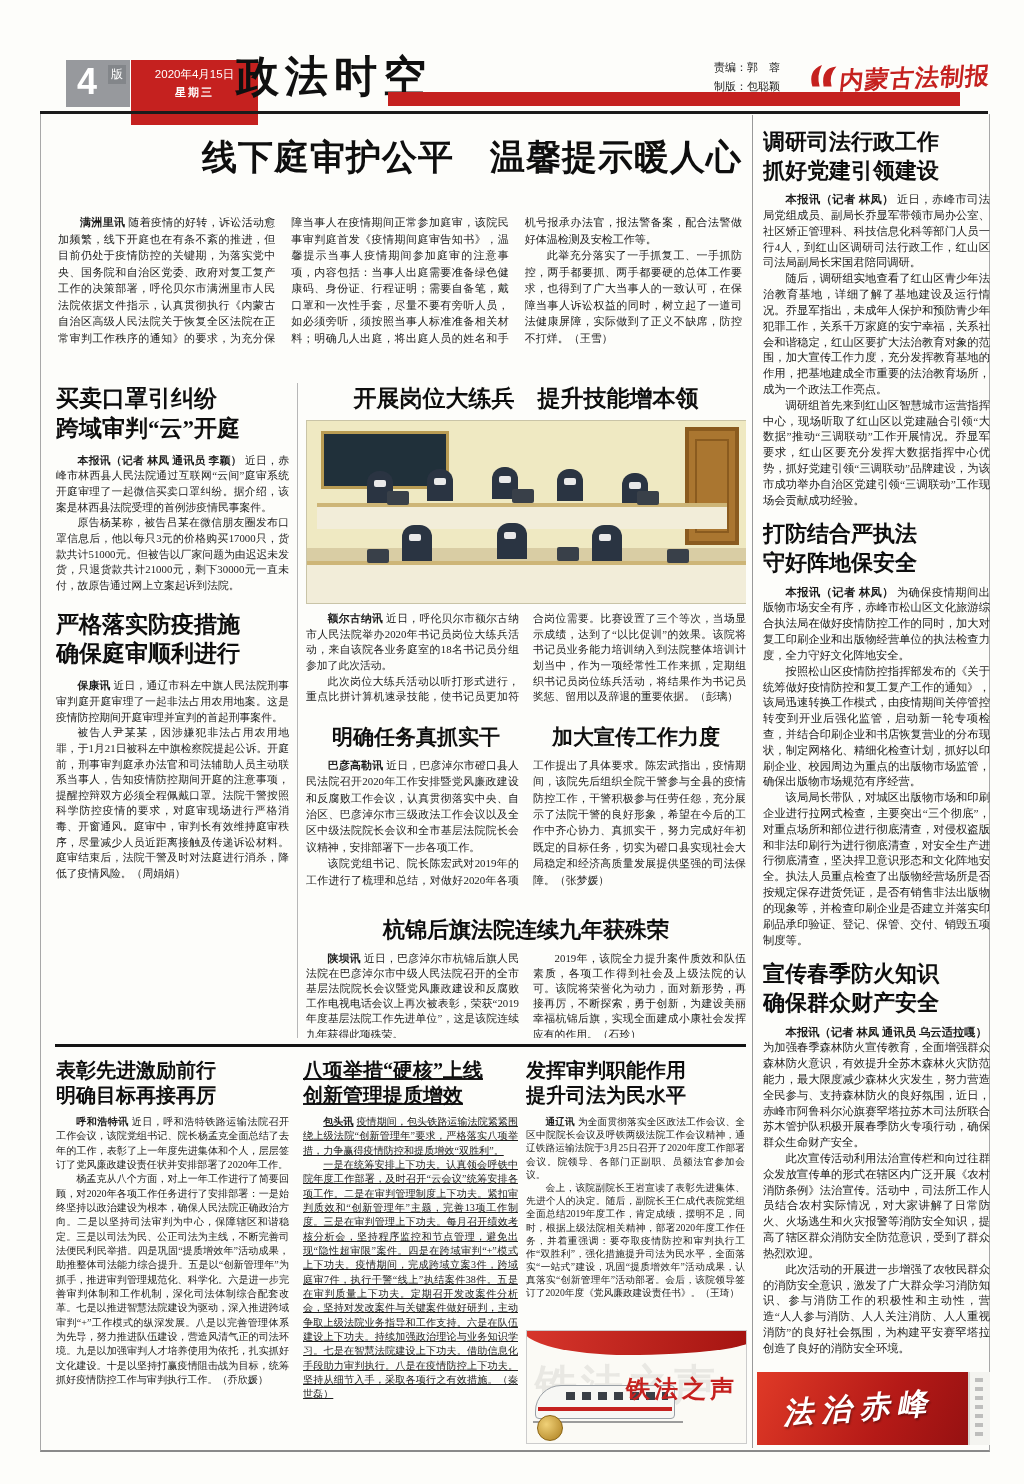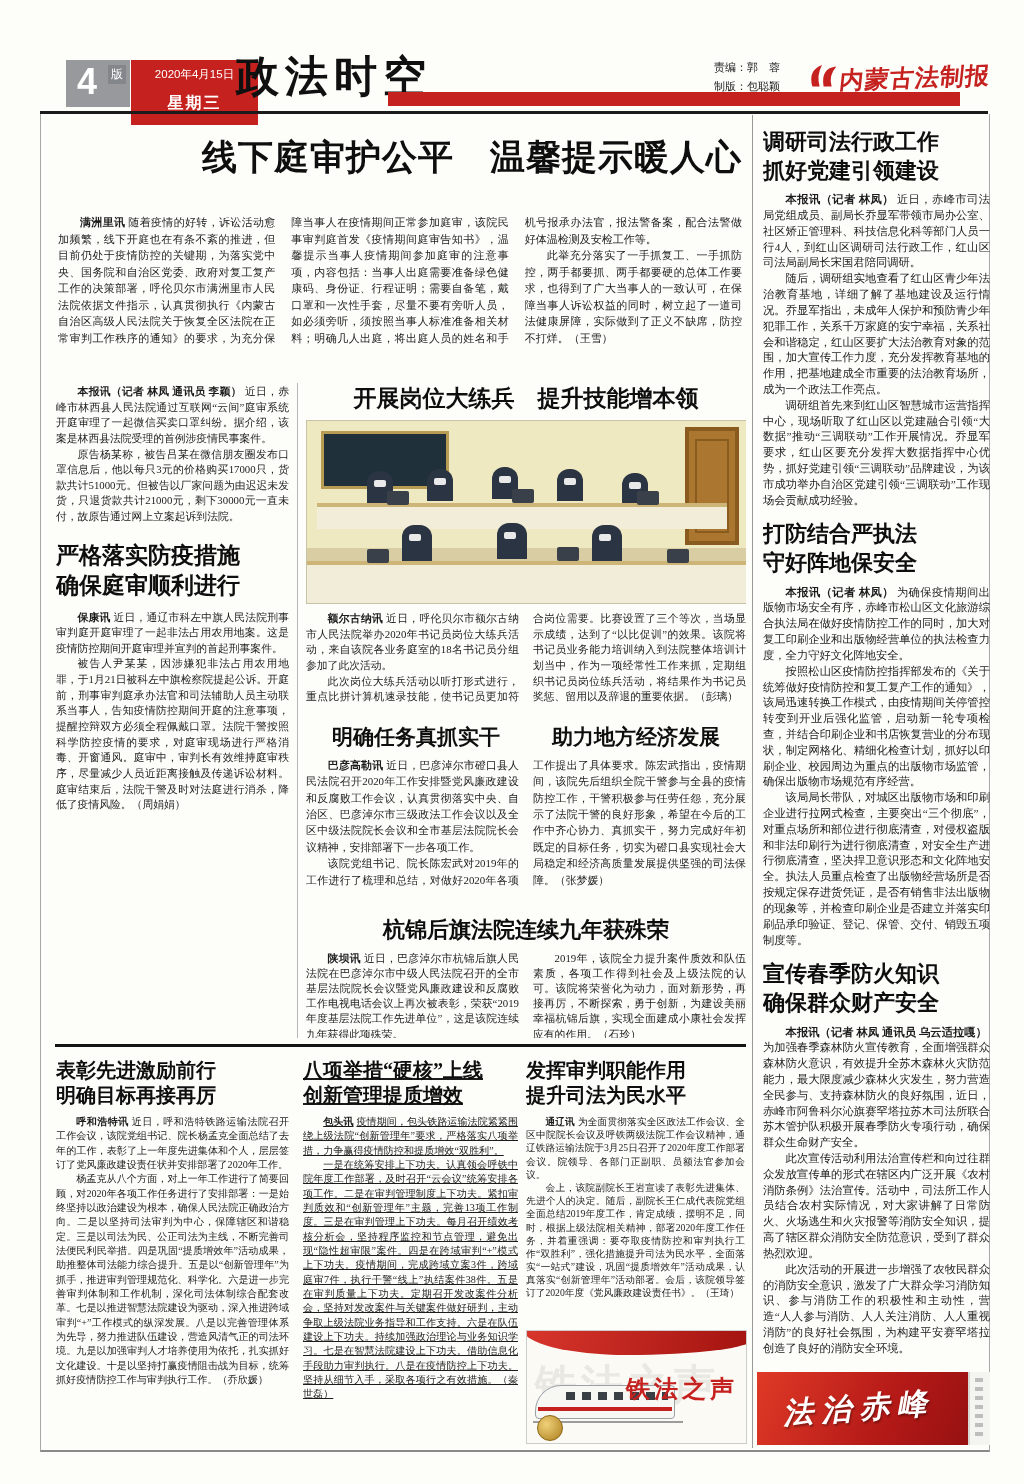--- a/index.html
+++ b/index.html
@@ -5,21 +5,21 @@
   html,body{margin:0;padding:0;background:#ededea;}
   .page{position:relative;width:1024px;height:1484px;margin:0 auto;background:#fdfdfa;
         font-family:"Liberation Serif","DejaVu Serif",serif;color:#1c1c1c;overflow:hidden;}
   
   .pagebox{position:absolute;left:66px;top:60px;width:64px;height:47px;background:#97999d;color:#fff;}
   .pagebox .num{position:absolute;left:11px;top:1px;font-size:36px;font-weight:bold;font-family:"Liberation Sans",sans-serif;}
   .pagebox .ban{position:absolute;right:4px;top:5px;font-size:12px;background:#83868a;padding:1px 3px;}
   .datebox{position:absolute;left:131px;top:60px;width:127px;height:65px;background:#c5211f;color:#fff;text-align:center;
            font-family:"Liberation Sans",sans-serif;}
   .datebox .d1{display:block;font-size:11.5px;margin-top:7px;}
-  .datebox .d2{display:block;font-size:16px;font-weight:bold;margin-top:11px;letter-spacing:2px;}
+  .datebox .d2{display:block;font-size:11px;font-weight:bold;margin-top:3px;letter-spacing:2px;}
   .sectitle{position:absolute;left:236px;top:48px;font-size:43px;font-weight:900;letter-spacing:6px;
             font-family:"Liberation Sans","DejaVu Sans",sans-serif;color:#101010;}
   .redbar{position:absolute;left:388px;top:92px;width:572px;height:14px;background:#c5211f;}
   .credits{position:absolute;left:714px;top:58px;font-size:11px;line-height:1.75;font-family:Liberation Sans, sans-serif;color:#222;}
   .masthead{position:absolute;left:806px;top:54px;width:186px;height:50px;}
   .masthead svg{position:absolute;left:0;top:4px;}
   .masthead .mtext{position:absolute;left:34px;top:8px;font-size:24px;font-weight:bold;color:#c5211f;
                    transform:skewX(-8deg) rotate(-2deg);letter-spacing:1px;white-space:nowrap;}
   .toprule{position:absolute;left:40px;top:111px;width:948px;height:3px;background:#1b1b1b;}
   .frame{position:absolute;left:40px;top:114px;width:948px;height:1336px;
@@ -122,20 +122,21 @@
 
   <h2 class="leadtitle">线下庭审护公平　温馨提示暖人心</h2>
   <div class="leadbody">
     <p><b class="dl">满洲里讯</b><span>随着疫情的好转，诉讼活动愈加频繁，线下开庭也在有条不紊的推进，但目前仍处于疫情防控的关键期，为落实党中央、国务院和自治区党委、政府对复工复产工作的决策部署，呼伦贝尔市满洲里市人民法院依据文件指示，认真贯彻执行《内蒙古自治区高级人民法院关于恢复全区法院在正常审判工作秩序的通知》的要求，为充分保障当事人在疫情期间正常参加庭审，该院民事审判庭首发《疫情期间庭审告知书》，温馨提示当事人疫情期间参加庭审的注意事项，内容包括：当事人出庭需要准备绿色健康码、身份证、行程证明；需要自备笔，戴口罩和一次性手套，尽量不要有旁听人员，如必须旁听，须按照当事人标准准备相关材料；明确几人出庭，将出庭人员的姓名和手机号报承办法官，报法警备案，配合法警做好体温检测及安检工作等。</span></p>
     <p>此举充分落实了一手抓复工、一手抓防控，两手都要抓、两手都要硬的总体工作要求，也得到了广大当事人的一致认可，在保障当事人诉讼权益的同时，树立起了一道司法健康屏障，实际做到了正义不缺席，防控不打烊。（王雪）</p>
   </div>
 
   <div class="vline" style="left:297px;top:383px;height:655px;"></div>
   <div class="leftmid">
     <div>
+      <h3><span>买卖口罩引纠纷</span><br><span>跨域审判“云”开庭</span></h3>
       <div class="bt">
         <p><b class="dl">本报讯（记者 林凤 通讯员 李颖）</b><span>近日，赤峰市林西县人民法院通过互联网“云间”庭审系统开庭审理了一起微信买卖口罩纠纷。据介绍，该案是林西县法院受理的首例涉疫情民事案件。</span></p>
         <p>原告杨某称，被告吕某在微信朋友圈发布口罩信息后，他以每只3元的价格购买17000只，货款共计51000元。但被告以厂家问题为由迟迟未发货，只退货款共计21000元，剩下30000元一直未付，故原告通过网上立案起诉到法院。</p>
       </div>
     </div>
     <div class="art2">
       <h3><span>严格落实防疫措施</span><br><span>确保庭审顺利进行</span></h3>
       <div class="bt">
         <p><b class="dl">保康讯</b><span>近日，通辽市科左中旗人民法院刑事审判庭开庭审理了一起非法占用农用地案。这是疫情防控期间开庭审理并宣判的首起刑事案件。</span></p>
         <p>被告人尹某某，因涉嫌犯非法占用农用地罪，于1月21日被科左中旗检察院提起公诉。开庭前，刑事审判庭承办法官和司法辅助人员主动联系当事人，告知疫情防控期间开庭的注意事项，提醒控辩双方必须全程佩戴口罩。法院干警按照科学防控疫情的要求，对庭审现场进行严格消毒、开窗通风。庭审中，审判长有效维持庭审秩序，尽量减少人员近距离接触及传递诉讼材料。庭审结束后，法院干警及时对法庭进行消杀，降低了疫情风险。（周娟娟）</p>
@@ -169,21 +170,21 @@
       <div class="mon" style="left:360px;top:128px;"></div>
     </div>
 
     <div class="caption bt">
       <p><b class="dl">额尔古纳讯</b><span>近日，呼伦贝尔市额尔古纳市人民法院举办2020年书记员岗位大练兵活动，来自该院各业务庭室的18名书记员分组参加了此次活动。</span></p>
       <p>此次岗位大练兵活动以听打形式进行，重点比拼计算机速录技能，使书记员更加符合岗位需要。比赛设置了三个等次，当场显示成绩，达到了“以比促训”的效果。该院将书记员业务能力培训纳入到法院整体培训计划当中，作为一项经常性工作来抓，定期组织书记员岗位练兵活动，将结果作为书记员奖惩、留用以及辞退的重要依据。（彭璃）</p>
     </div>
 
     <div class="twoheads">
       <h3>明确任务真抓实干</h3>
-      <h3>助力地方经济发展</h3>
+      <h3>加大宣传工作力度</h3>
     </div>
     <div class="dkbody bt">
       <p><b class="dl">巴彦高勒讯</b><span>近日，巴彦淖尔市磴口县人民法院召开2020年工作安排暨党风廉政建设和反腐败工作会议，认真贯彻落实中央、自治区、巴彦淖尔市三级政法工作会议以及全区中级法院院长会议和全市基层法院院长会议精神，安排部署下一步各项工作。</span></p>
       <p>该院党组书记、院长陈宏武对2019年的工作进行了梳理和总结，对做好2020年各项工作提出了具体要求。陈宏武指出，疫情期间，该院先后组织全院干警参与全县的疫情防控工作，干警积极参与任劳任怨，充分展示了法院干警的良好形象，希望在今后的工作中齐心协力、真抓实干，努力完成好年初既定的目标任务，切实为磴口县实现社会大局稳定和经济高质量发展提供坚强的司法保障。（张梦媛）</p>
     </div>
 
     <h3 class="hjhead">杭锦后旗法院连续九年获殊荣</h3>
     <div class="hjbody bt">
       <p><b class="dl">陕坝讯</b><span>近日，巴彦淖尔市杭锦后旗人民法院在巴彦淖尔市中级人民法院召开的全市基层法院院长会议暨党风廉政建设和反腐败工作电视电话会议上再次被表彰，荣获“2019年度基层法院工作先进单位”，这是该院连续九年获得此项殊荣。</span></p>
       <p>2019年，该院全力提升案件质效和队伍素质，各项工作得到社会及上级法院的认可。该院将荣誉化为动力，面对新形势，再接再厉，不断探索，勇于创新，为建设美丽幸福杭锦后旗，实现全面建成小康社会发挥应有的作用。（石玲）</p>

